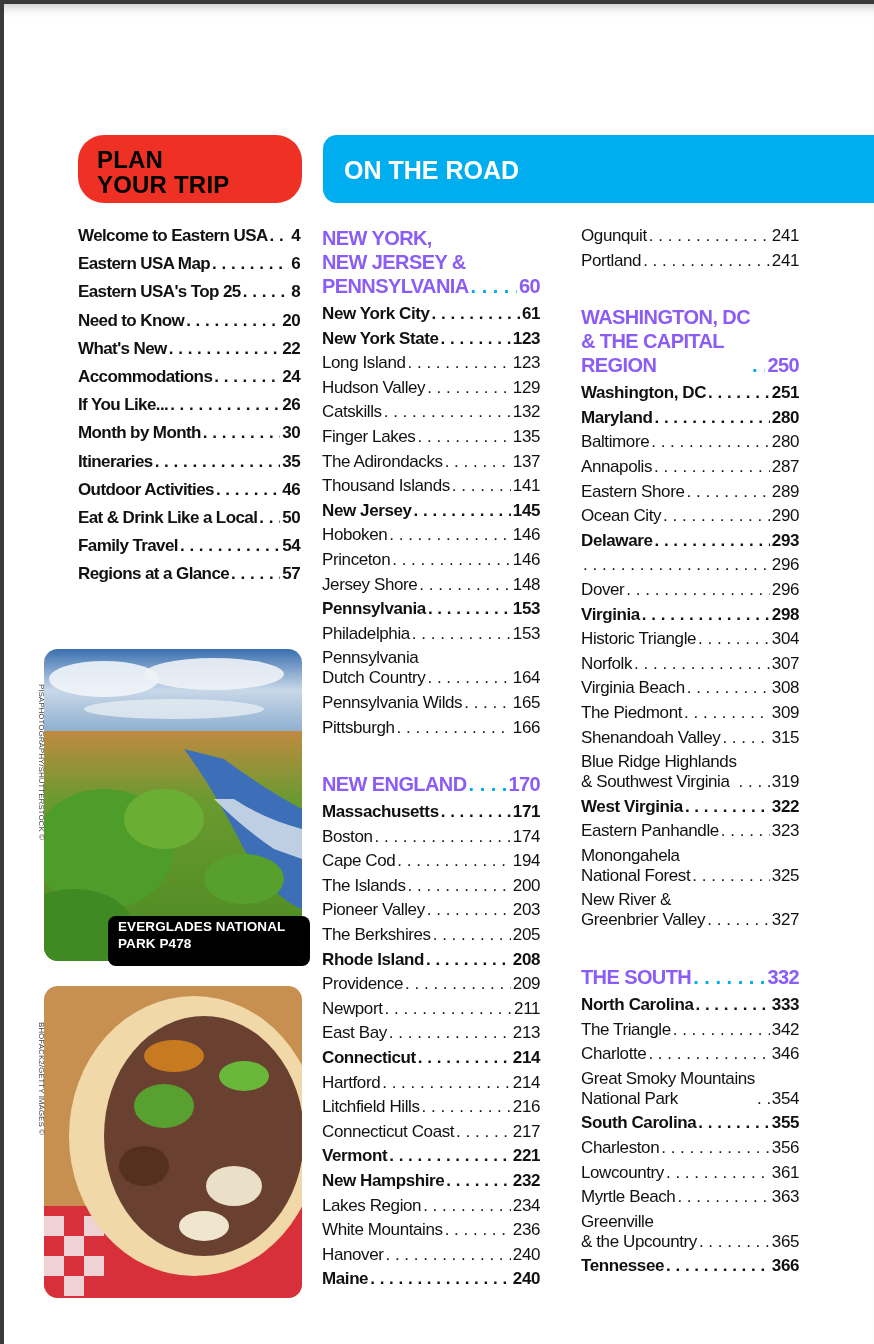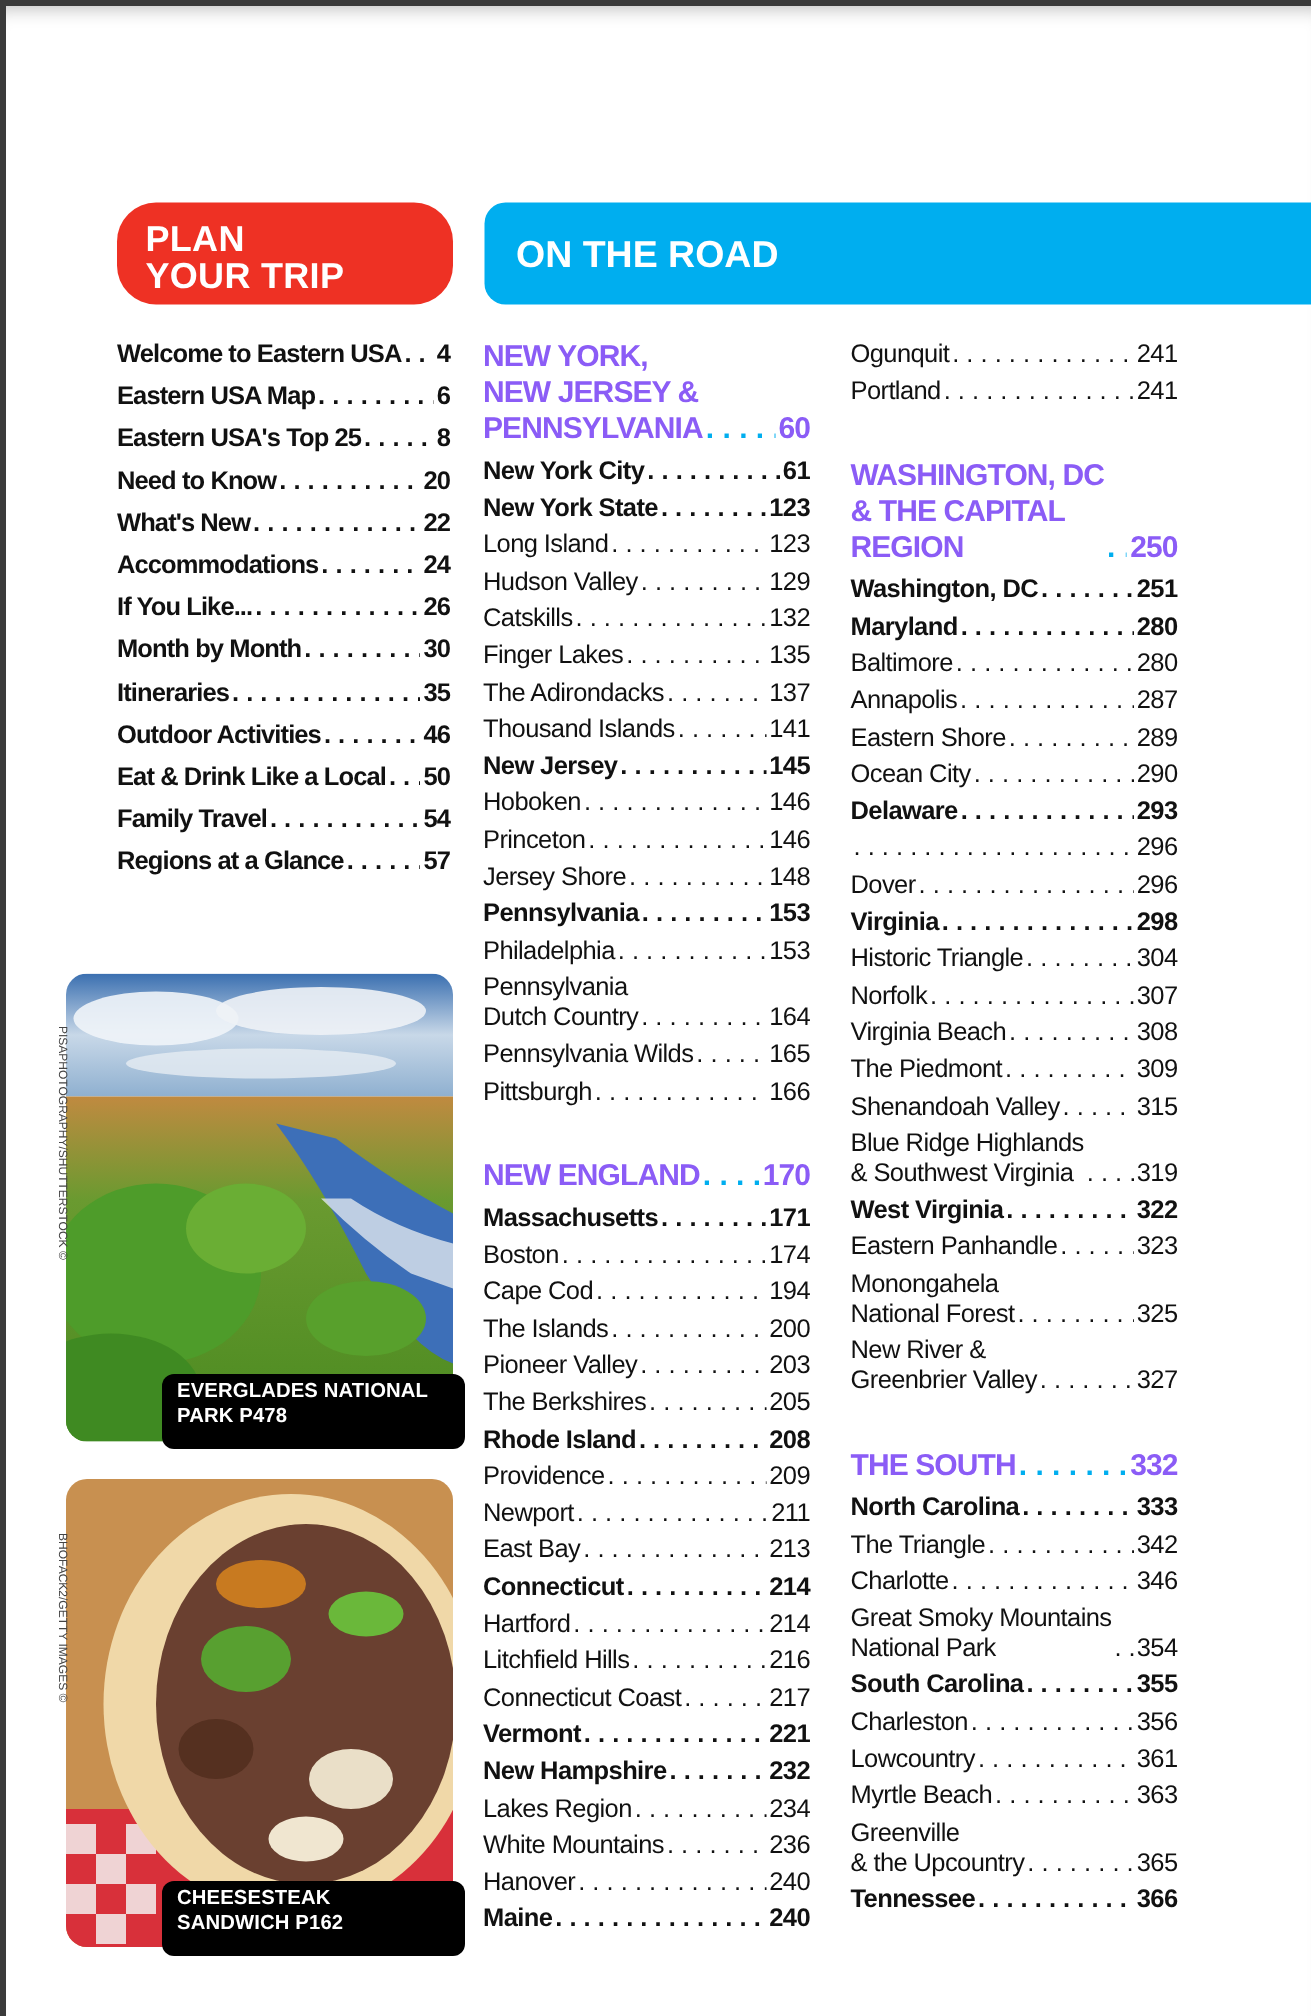--- a/index.html
+++ b/index.html
@@ -11,33 +11,33 @@
   }
   .page {
     position: absolute; left: 4px; top: 4px; width: 870px; height: 1340px;
     background: #ffffff;
     box-shadow: inset 0 12px 12px -10px rgba(0,0,0,0.25);
     overflow: hidden;
   }
   .plan-banner {
     position: absolute; left: 74px; top: 131px; width: 224px; height: 68px;
     background: #ee3124; border-radius: 26px;
-    color: #ffffff; font-weight: bold; font-size: 24px; line-height: 25px;
+    color: #000000; font-weight: bold; font-size: 24px; line-height: 25px;
     padding: 12px 0 0 19px; box-sizing: border-box; letter-spacing: 0.2px;
   }
   .road-banner {
     position: absolute; left: 319px; top: 131px; width: 560px; height: 68px;
     background: #00aeef; border-radius: 14px 0 0 14px;
     color: #fff; font-weight: bold; font-size: 25px;
     padding: 21px 0 0 21px; box-sizing: border-box;
   }
   .toc { position: absolute; }
   .plan-list { left: 74px; top: 222px; width: 222px; }
   .col2 { left: 318px; top: 222px; width: 218px; }
-  .col3 { left: 563px; top: 222px; width: 218px; }
+  .col3 { left: 577px; top: 222px; width: 218px; }
   .entry {
     display: flex; align-items: flex-end;
     font-size: 17px; line-height: 20px; color: #111;
     letter-spacing: -0.4px;
   }
   .entry .t { white-space: pre-line; }
   .entry .d {
     flex: 1; overflow: hidden; white-space: nowrap; margin: 0 2px;
     letter-spacing: 2px; color: #111;
   }
@@ -203,24 +203,20 @@
       <ellipse cx="160" cy="150" rx="100" ry="120" fill="#6a4030"></ellipse>
       <ellipse cx="120" cy="120" rx="30" ry="22" fill="#58a030"></ellipse>
       <ellipse cx="200" cy="90" rx="25" ry="15" fill="#6ab83a"></ellipse>
       <ellipse cx="190" cy="200" rx="28" ry="20" fill="#eadfc8"></ellipse>
       <ellipse cx="130" cy="70" rx="30" ry="16" fill="#c87a20"></ellipse>
       <ellipse cx="160" cy="240" rx="25" ry="15" fill="#f0e6d0"></ellipse>
       <ellipse cx="100" cy="180" rx="25" ry="20" fill="#553020"></ellipse>
     </svg>
   </div>
   <div class="credit credit2">BHOFACK2/GETTY IMAGES ©</div>
-  <div class="caption cap2">
-    <span style="white-space:pre-line">CHEESESTEAK
-SANDWICH P162</span>
-  </div>
 
   <div class="toc col2" id="col2">
       <div class="entry region">
         <span class="t">NEW YORK,
 NEW JERSEY &amp;
 PENNSYLVANIA</span>
         <span class="d"></span>
         <span class="p">60</span>
       </div>
       <div class="entry sub bold">

